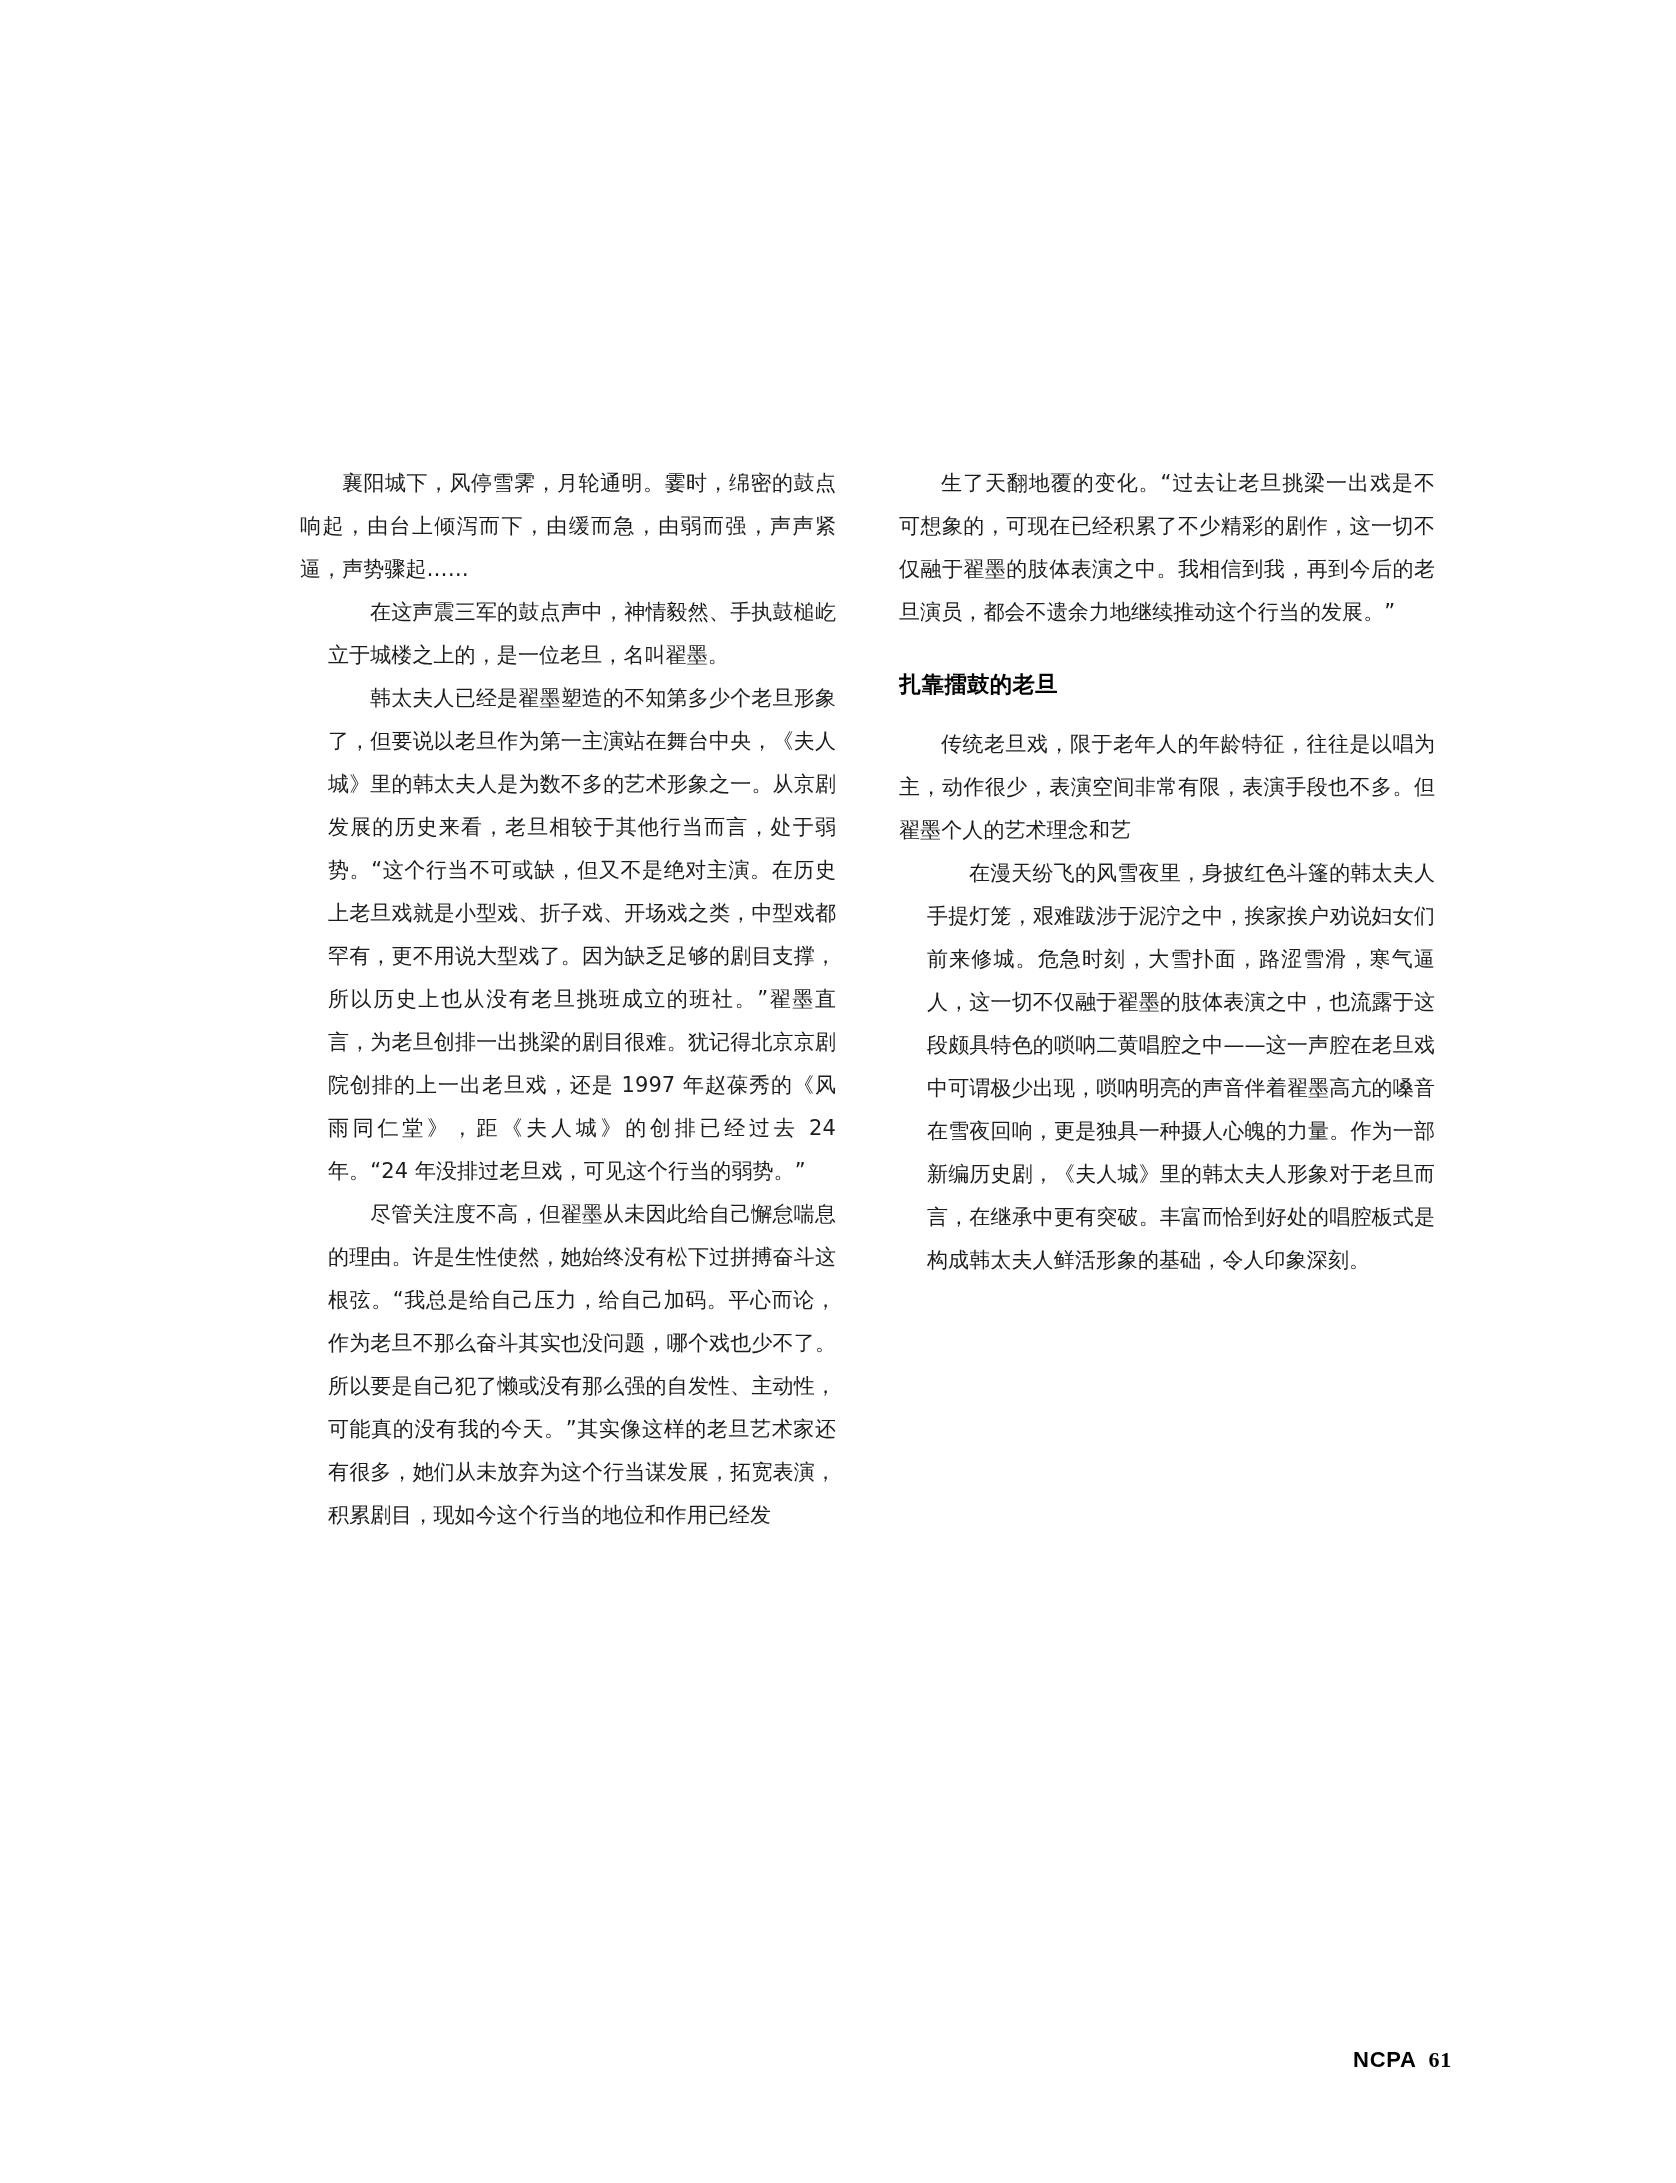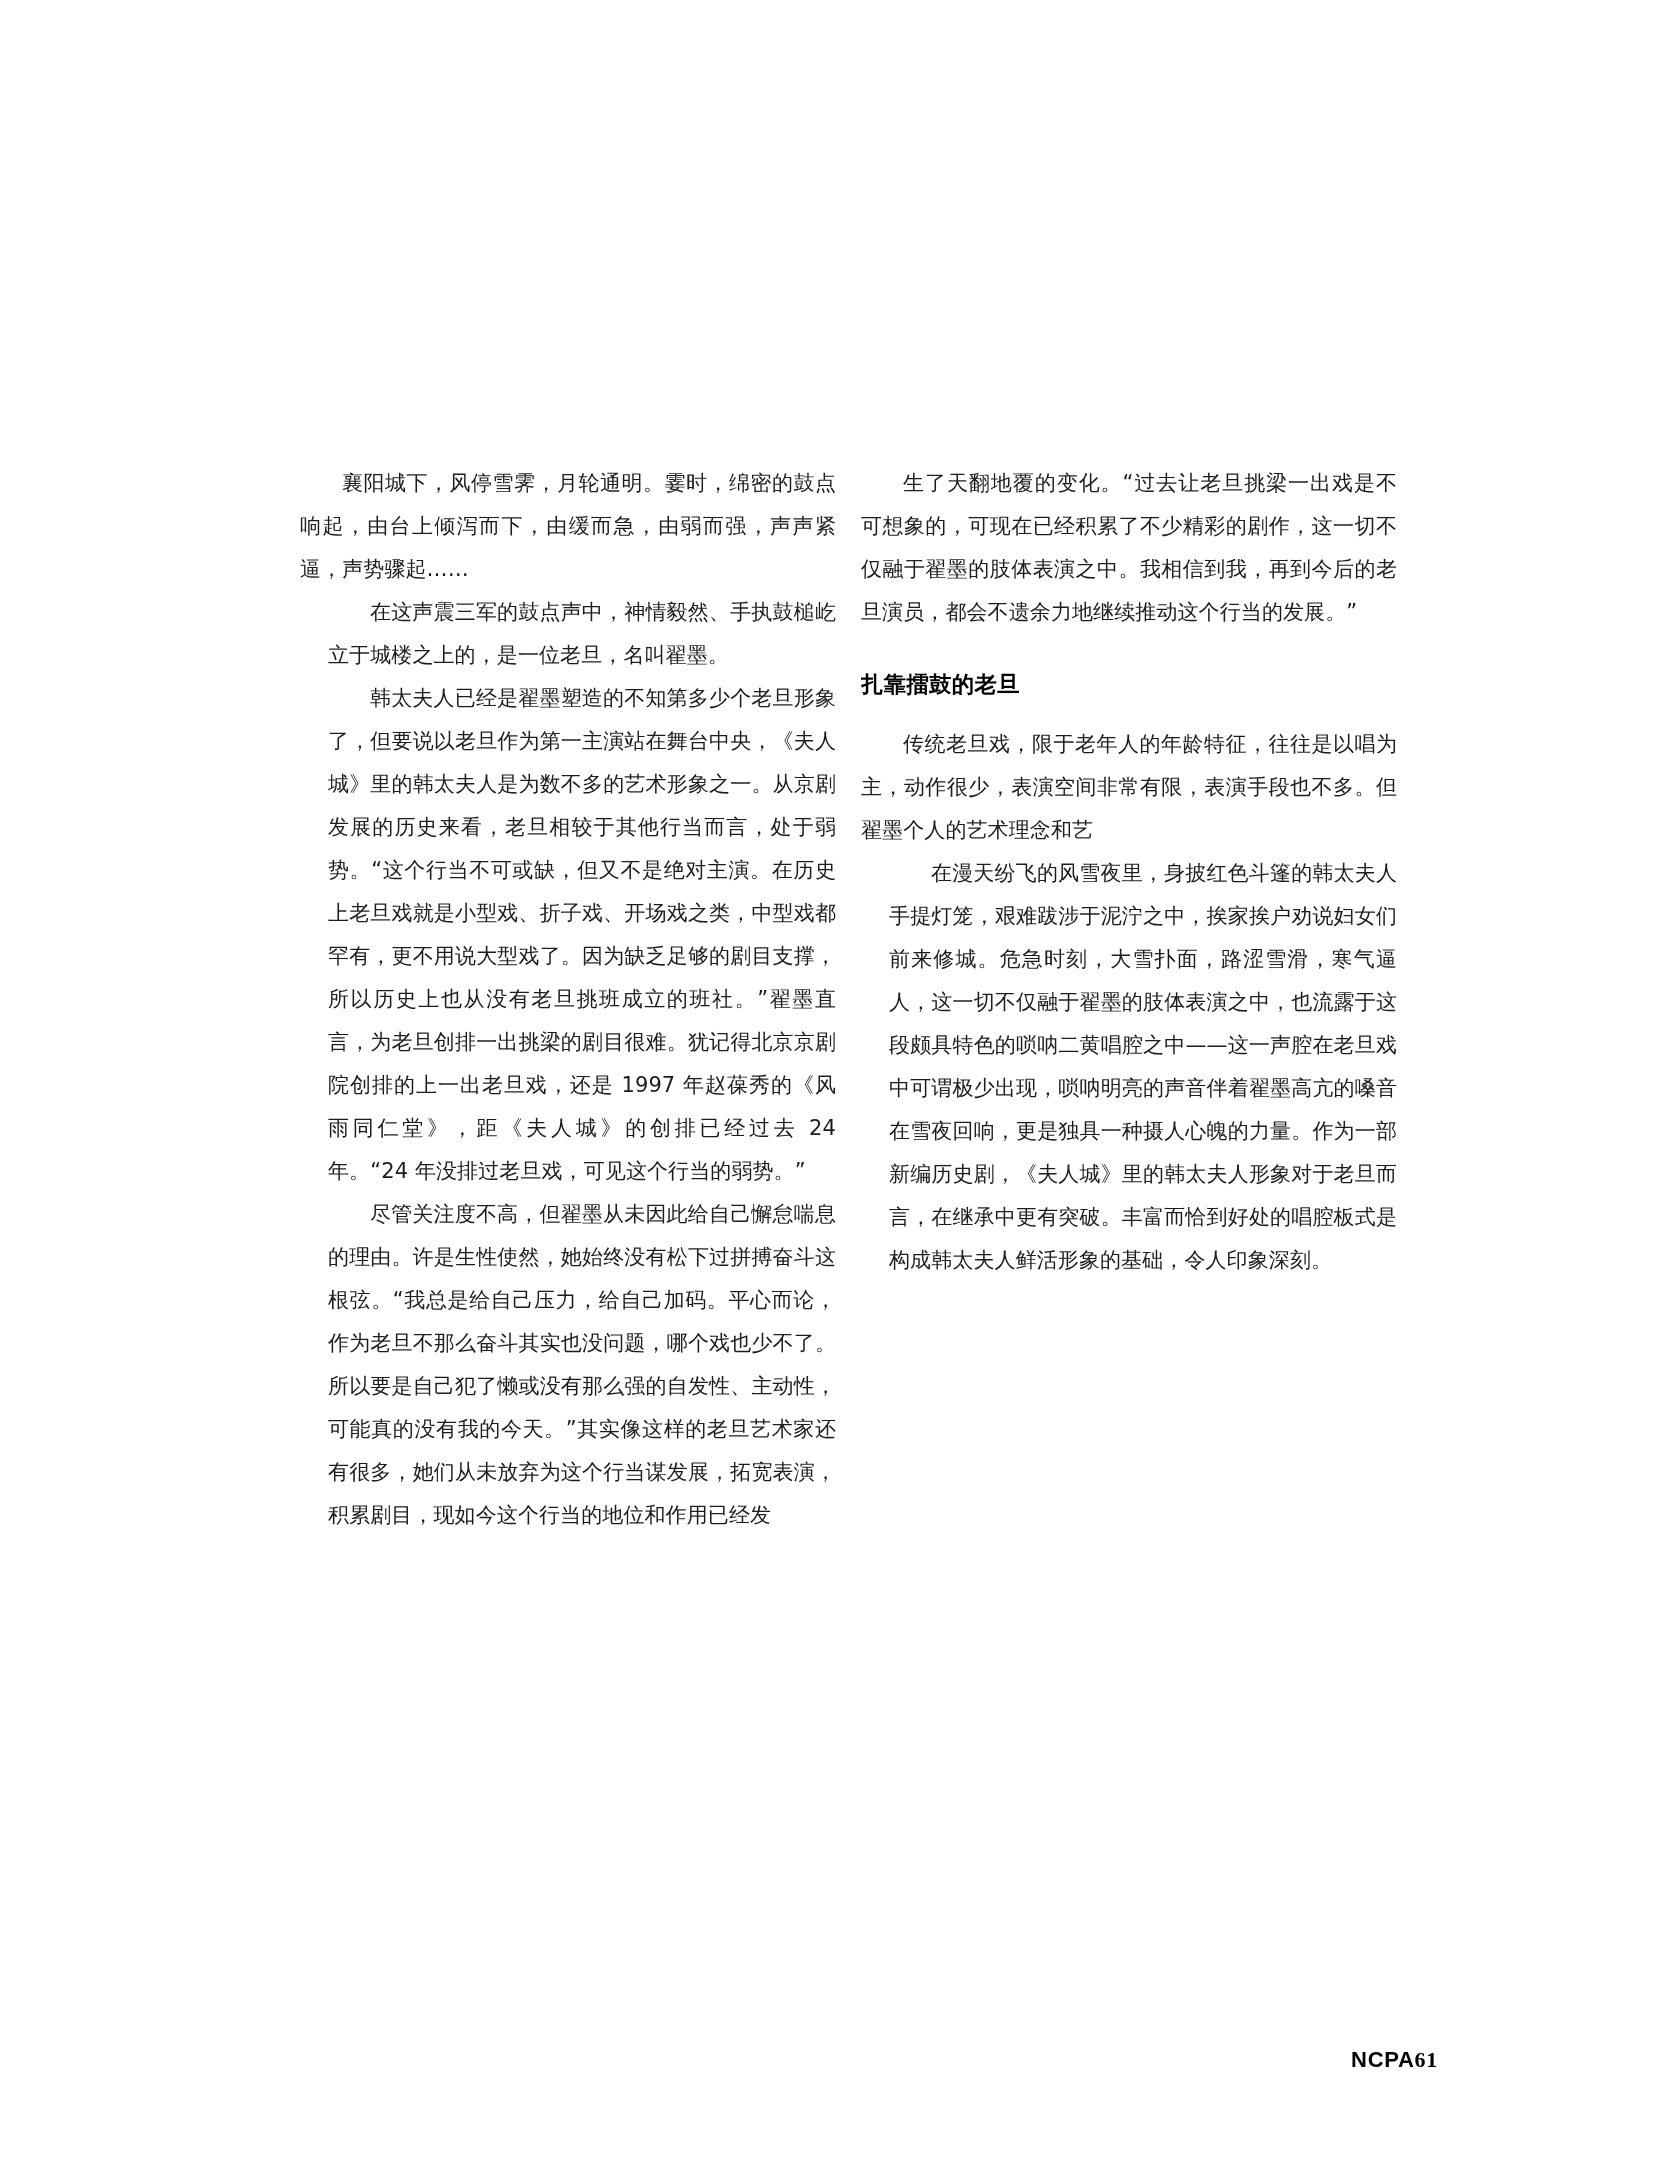--- a/index.html
+++ b/index.html
@@ -22,21 +22,21 @@
     height: 2183px;
     background: #ffffff;
   }
   .columns {
     position: absolute;
     left: 300px;
     top: 462px;
     width: 1136px;
     display: flex;
     flex-direction: row;
-    gap: 25px;
+    gap: 63px;
   }
   .col {
     width: 536px;
   }
   p.body {
     margin: 0 0 0 0;
     font-size: 21px;
     line-height: 43px;
     text-align: justify;
     text-justify: inter-ideograph;
@@ -53,28 +53,29 @@
     line-height: 37px;
     font-weight: bold;
     margin: 32px 0 20px 0;
     color: #000;
     letter-spacing: 0.3px;
   }
   h2.heading.second {
   }
   .footer {
     position: absolute;
-    right: 238px;
+    right: 224px;
     bottom: 110px;
     font-size: 22px;
     letter-spacing: 0.7px;
     color: #000;
     font-weight: bold;
     display: flex;
     align-items: flex-end;
+    gap: 12px;
   }
   .footer .brand {
     font-family: "Liberation Sans", sans-serif;
     font-weight: bold;
   }
   .footer .pagenum {
     font-family: Liberation Serif, serif;
     font-weight: bold;
   }
 </style>

